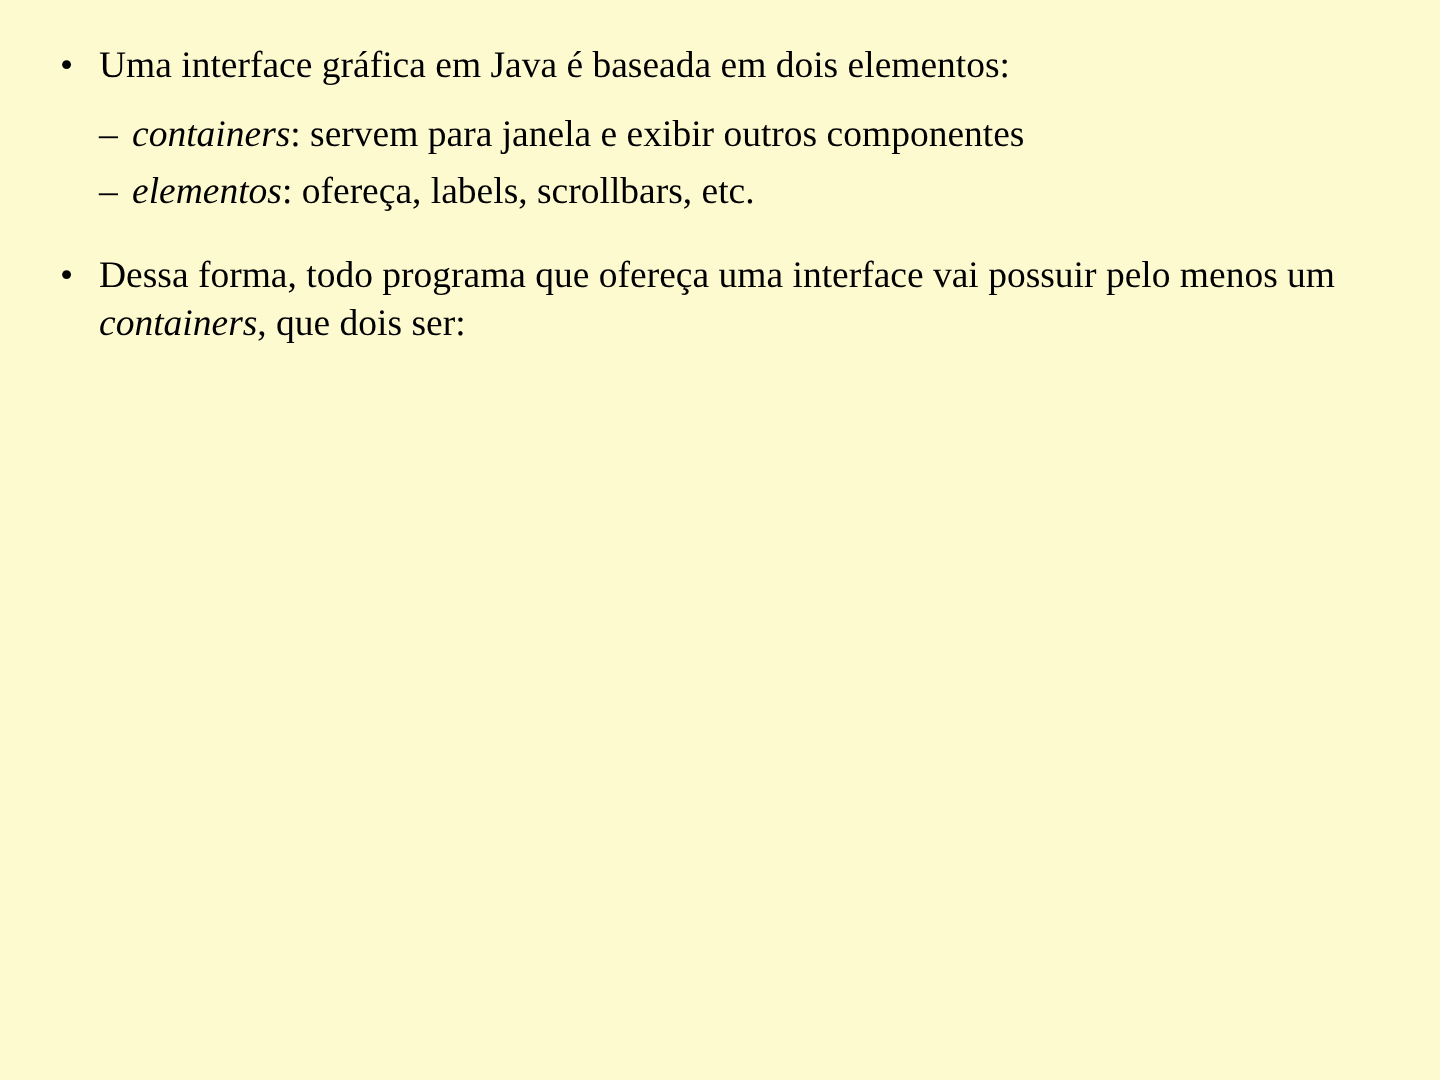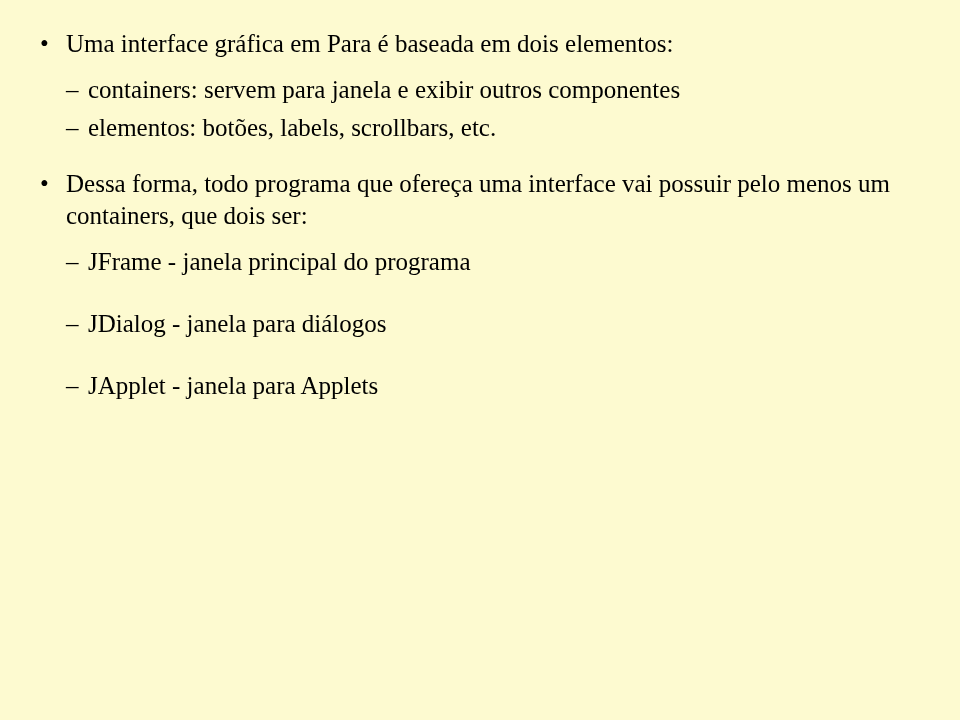--- a/index.html
+++ b/index.html
@@ -48,51 +48,40 @@
   }
   ul.sub > li::before {
     content: "–";
     position: absolute;
     left: 0;
     top: 0;
   }
   ul.sub.spaced > li {
     margin-bottom: 30px;
   }
-  .italic { }
+  .italic { font-style: italic; }
   .under { text-decoration: underline; }
 </style>
 </head>
 <body>
 
 <div class="slide">
   <ul class="top">
 
     <li>
-      <span>Uma interface gráfica em Para é baseada em dois elementos:</span>
+      <span>Uma interface gráfica em Java é baseada em dois elementos:</span>
       <ul class="sub">
         <li>
           <span class="italic">containers</span><span>: servem para janela e exibir outros componentes</span>
         </li>
         <li>
-          <span class="italic">elementos</span><span>: botões, labels, scrollbars, etc.</span>
+          <span class="italic">elementos</span><span>: ofereça, labels, scrollbars, etc.</span>
         </li>
       </ul>
     </li>
 
     <li>
       <span>Dessa forma, todo programa que ofereça uma interface vai possuir pelo menos um </span><span class="italic">containers</span><span>, que dois ser:</span>
-      <ul class="sub spaced">
-        <li>
-          <span>JFrame</span><span> - janela principal do programa</span>
-        </li>
-        <li>
-          <span>JDialog</span><span> - janela para diálogos</span>
-        </li>
-        <li>
-          <span>JApplet</span><span> - janela para Applets</span>
-        </li>
-      </ul>
     </li>
 
 
   </ul>
 </div>
 
 </body></html>

